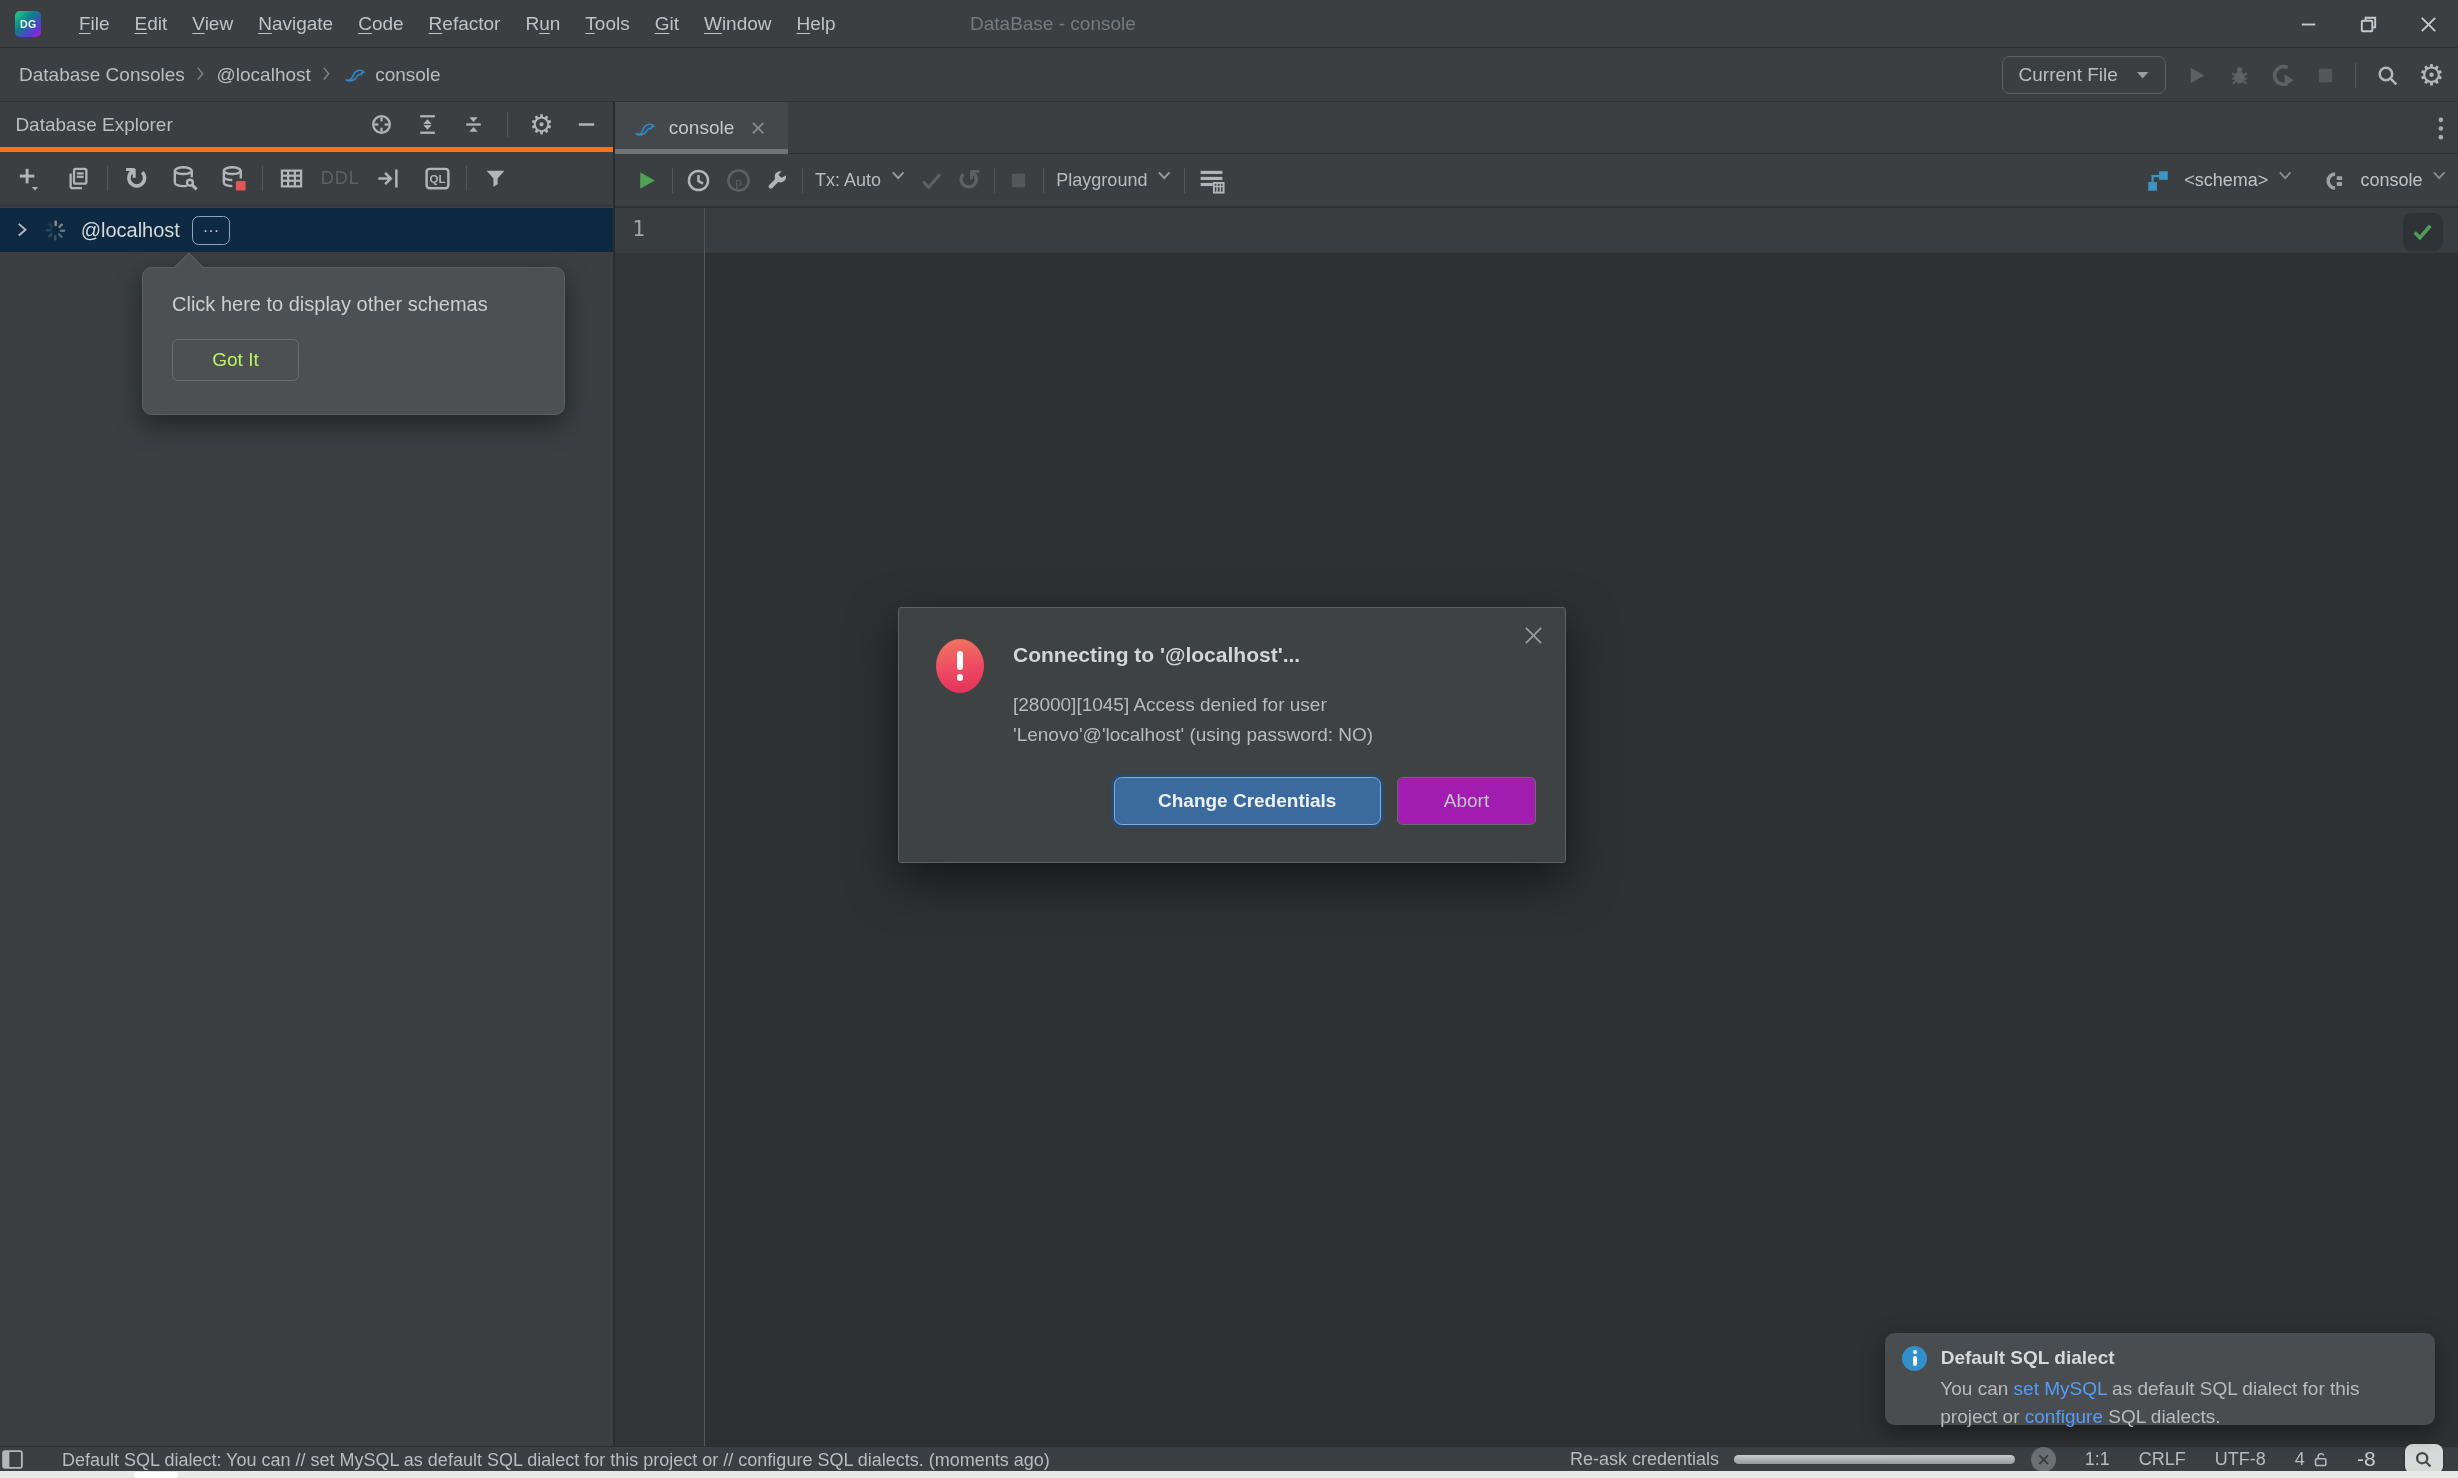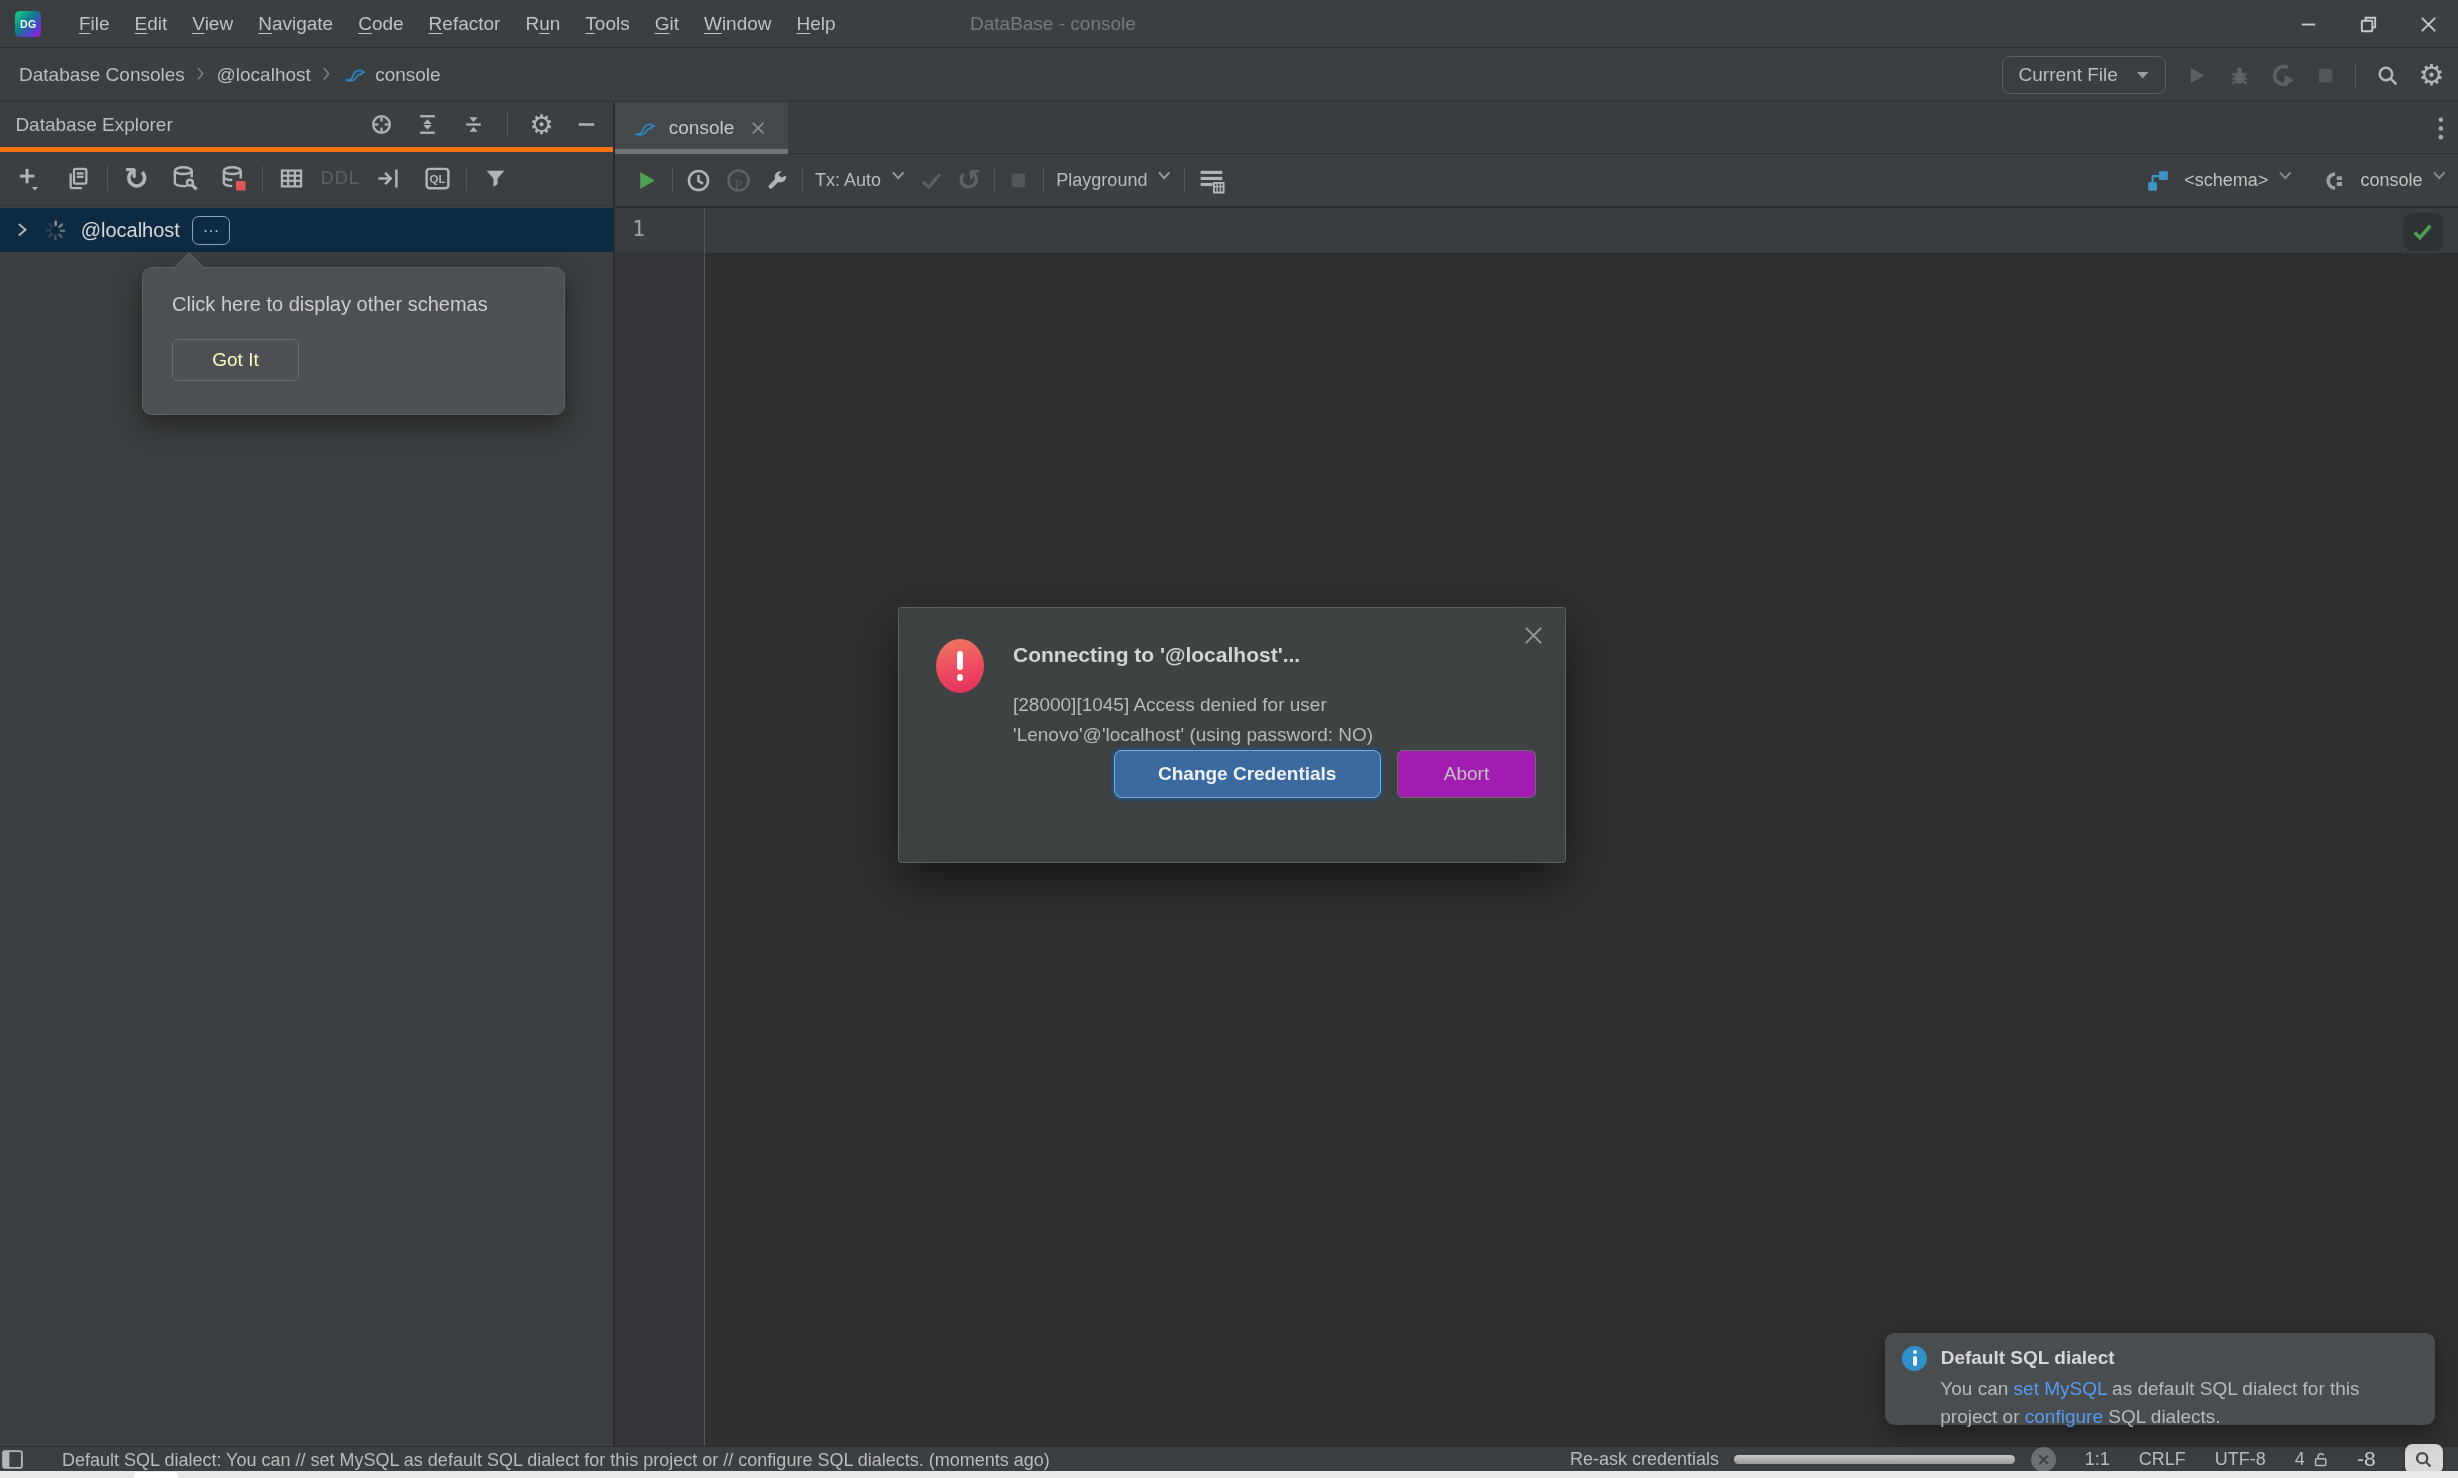--- a/index.html
+++ b/index.html
@@ -38,21 +38,21 @@
 .tb-icon{width:40px;height:38px;display:flex;align-items:center;justify-content:center;color:#b2b5b7}
 #ddl-label{font-size:18px;font-weight:normal;letter-spacing:1px;color:#5d6164}
 #tree-row{position:absolute;left:0;top:106px;right:0;height:44px;background:#0d2a42;display:flex;align-items:center;gap:12.5px;padding-left:13.4px}
 #tree-label{font-size:20px;color:#d7d9db}
 #more-btn{width:38px;height:29px;border:1.9px solid #8ea6ba;border-radius:6.7px;display:flex;align-items:center;justify-content:center;font-size:16.3px;letter-spacing:1px;color:#c3cdd6;padding-bottom:7.7px}
 
 
 #schemas-tooltip{position:absolute;left:142px;top:267px;width:423px;height:148px;background:#4d5052;border:1px solid #5d6062;border-radius:9.6px;box-shadow:0 9.6px 27px rgba(0,0,0,.45);z-index:30}
 #schemas-tooltip::before{content:"";position:absolute;top:-11.5px;left:35px;width:21px;height:21px;background:#4d5052;border-left:1px solid #5d6062;border-top:1px solid #5d6062;transform:rotate(45deg)}
 #schemas-tooltip-text{padding:25px 29px 0;font-size:20px;color:#cccdcf}
-#gotit-btn{margin:23px 16px 0 29px;width:127px;height:42px;border:1.9px solid #6b6e70;border-radius:5.8px;display:flex;align-items:center;justify-content:center;font-size:19px;color:#fef9c3}
+#gotit-btn{margin:23px 16px 0 29px;width:127px;height:42px;border:1.9px solid #6b6e70;border-radius:5.8px;display:flex;align-items:center;justify-content:center;font-size:19px;color:#bef264}
 
 
 #editor-area{position:absolute;left:615px;top:102px;right:0;bottom:33px;background:#2e3032}
 #tabbar{height:52px;background:#3b3e40;border-bottom:1px solid #2c2e30;display:flex;position:relative}
 #tab-console{height:52px;width:173px;background:#45484a;display:flex;align-items:center;gap:11.5px;padding:0 13.4px 0 17.3px;position:relative}
 #tab-console::after{content:"";position:absolute;left:0;right:0;bottom:0;height:4.8px;background:#6e7478}
 #tab-label{font-size:19px;color:#c5c7c9}
 #tab-options{position:absolute;right:13.4px;top:12.5px}
 #editor-toolbar{position:absolute;left:0;top:52px;right:0;height:53px;background:#3c3f41;border-bottom:1px solid #303234;display:flex;align-items:center;gap:12.5px;padding-left:19px}
 .et-label{font-size:18px;color:#b9bbbd;display:flex;align-items:flex-start;gap:9.6px}
@@ -66,21 +66,21 @@
 
 
 #dialog{position:absolute;left:898px;top:607px;width:668px;height:256px;background:#3f4243;border:1px solid #5f6163;border-radius:2.9px;box-shadow:0 17.3px 48px rgba(0,0,0,.55);z-index:40;padding:29px 29px 0 37px}
 #dialog-close{position:absolute;top:17.3px;right:21px}
 #dialog-row{display:flex;gap:29px}
 #error-icon{width:48px;height:54px;border-radius:50%;background:linear-gradient(170deg,#f0795f 0%,#ee4a63 55%,#e22e5a 100%);display:flex;flex-direction:column;align-items:center;justify-content:center;flex:0 0 auto;margin-top:1.9px}
 #error-icon .bar{width:6.7px;height:19px;border-radius:2.9px;background:#fff}
 #error-icon .dot{width:6.7px;height:6.7px;border-radius:50%;background:#fff;margin-top:4.8px}
 #dialog-title{font-size:21px;font-weight:bold;color:#d3d5d7;margin-top:5.8px}
 #dialog-msg{margin-top:23px;font-size:19px;line-height:30px;color:#b8babc}
-#dialog-footer{display:flex;justify-content:flex-end;gap:16.3px;}
+#dialog-footer{display:flex;justify-content:flex-end;gap:16.3px;margin-top:27px}
 #btn-change{width:267px;height:48px;border-radius:7.7px;background:#3b6a9e;border:1.9px solid #82add9;box-shadow:0 0 0 2.9px #2a4a6c;display:flex;align-items:center;justify-content:center;font-size:19px;font-weight:bold;color:#eef1f4}
 #btn-abort{width:139px;height:48px;border-radius:5.8px;background:#a21caf;border:1.9px solid #6b6e70;display:flex;align-items:center;justify-content:center;font-size:19px;color:#c2c4c6}
 
 
 #notification{position:absolute;left:1885px;top:1333px;width:550px;height:92px;background:#4a4d4f;border-radius:9.6px;box-shadow:0 7.7px 23px rgba(0,0,0,.4);z-index:35;padding:12.5px 19px 0 17.3px}
 #notif-head{display:flex;align-items:center;gap:13.4px}
 #info-icon{width:25px;height:25px;border-radius:50%;background:#3190ca;display:flex;flex-direction:column;align-items:center;justify-content:center}
 #info-icon .dot{width:3.8px;height:3.8px;border-radius:50%;background:#fff}
 #info-icon .bar{width:3.8px;height:9.6px;border-radius:1.9px;background:#fff;margin-top:1.9px}
 #notif-title{font-size:19px;font-weight:bold;color:#d5d7d9}

